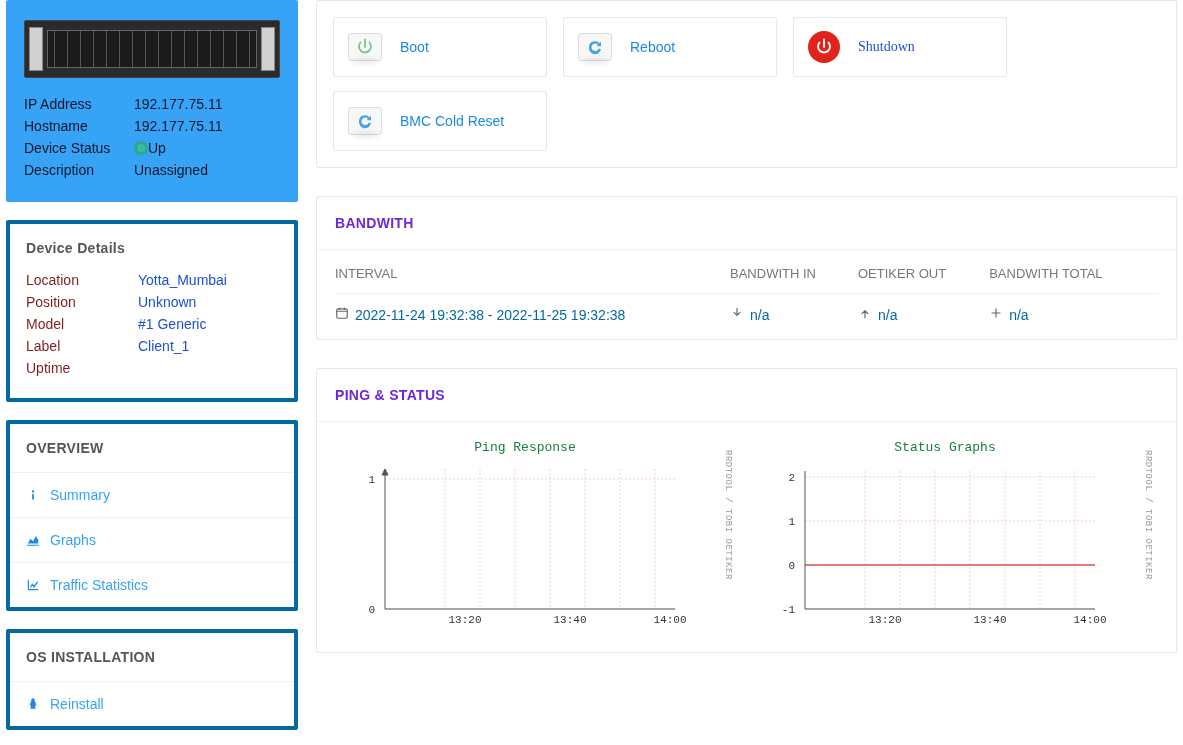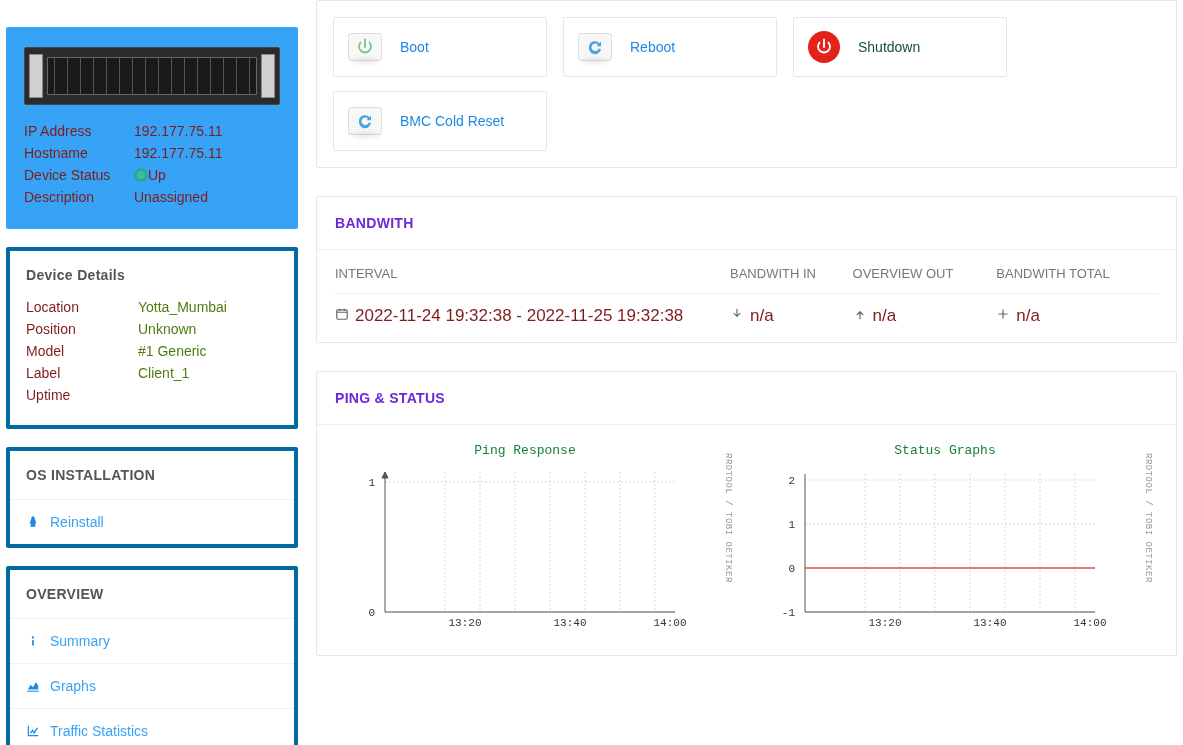--- a/index.html
+++ b/index.html
@@ -14,24 +14,23 @@
     display: flex;
     gap: 18px;
     padding: 0 6px;
   }
   .sidebar { width: 292px; flex: 0 0 292px; }
   .main { flex: 1 1 auto; min-width: 0; }
 
   
   .info-card {
     background: #36a3f7;
-    color: #7f1d1d;
+    color: #0f172a;
     padding: 20px 18px 18px;
     border-radius: 2px;
-    margin-top: 27px;
   }
   .server-img {
     width: 256px; height: 58px;
     background: #2b2b2b;
     border: 1px solid #444;
     border-radius: 2px;
     position: relative;
     margin: 0 auto 18px;
   }
   .server-img::before {
@@ -62,21 +61,21 @@
   
   .card {
     background:#fff; border:4px solid #0369a1; border-radius:2px;
     margin-top: 18px;
   }
   .card .card-title { padding:16px 16px; font-weight:700; color:#555; letter-spacing:.3px; }
   .card .body { padding:0 16px 16px; }
   .details .body { padding-top: 0; }
   .detail-row { display:flex; font-size:14px; color:#888; margin-bottom:6px; }
   .detail-row .k { width:112px; color:#7f1d1d; }
-  .detail-row .v { color:#4d7c0f; }
+  .detail-row .v { color:#1d4ed8; }
 
   .nav-list { list-style:none; }
   .nav-list li { padding:14px 16px; border-top:1px solid #f0f0f0; }
   .nav-list li a {
     color:#36a3f7; text-decoration:none; display:flex; align-items:center; gap:10px;
   }
   .nav-list li a .icon { width:14px; display:inline-flex; }
 
   
   .actions .row { display:flex; gap:16px; flex-wrap:wrap; }
@@ -98,40 +97,40 @@
     content:""; position:absolute; bottom:-4px; left:2px; right:2px; height:6px;
     background: rgba(0,0,0,.08); border-radius:50%;
     filter: blur(2px);
   }
   .abox .alabel { color:#1e88e5; font-size:14px; }
   .abox.shutdown .aicon {
     width:32px; height:32px; border-radius:50%;
     background:#e2231a; border:none;
   }
   .abox.shutdown .aicon::after{display:none;}
-  .abox.shutdown .alabel { color:#14532d; }
+  .abox.shutdown .alabel { color:#1d4ed8;font-family:Liberation Serif, serif; }
 
   
   .panel {
     border:1px solid #e7e7e7; border-radius:2px; background:#fff;
     margin-top:28px;
   }
   .panel .ptitle {
     padding:18px 18px; font-weight:700; color:#6d28d9; letter-spacing:.3px;
     border-bottom:1px solid #eee;
   }
   .panel .pbody { padding:0 18px; }
 
   
   .bw-table { width:100%; border-collapse:collapse; }
   .bw-table th {
     text-align:left; font-weight:400; color:#777; font-size:13px;
     padding:16px 0 12px; border-bottom:1px solid #eee;
   }
-  .bw-table td { padding:12px 0 16px; color:#7f1d1d; font-size:17px; }
+  .bw-table td { padding:12px 0 16px; color:#0369a1; font-size:14px; }
   .cellwrap { display:inline-flex; align-items:center; gap:6px; }
 
   
   .charts { display:flex; gap:40px; padding:18px 0 24px; }
   .chartbox { position:relative; width:380px; }
   .charttitle { font-family: "Courier New", monospace; font-size:13px; text-align:center; color:#15803d; margin-bottom:4px; }
   svg.chart { width:360px; height:166px; }
   .axis { stroke:#555; stroke-width:1; }
   .grid { stroke:#f3cfcf; stroke-width:1; stroke-dasharray:2 2; }
   .tick { font-family:"Courier New", monospace; font-size:11px; fill:#333; }
@@ -193,36 +192,20 @@
           </div>
         <div class="detail-row">
             <span class="k">Label</span>
             <span class="v">Client_1</span>
           </div>
         <div class="detail-row">
             <span class="k">Uptime</span>
             <span class="v"></span>
           </div>
       </div>
-    </div>
-
-    <div class="card">
-      <div class="card-title">OS INSTALLATION</div>
-      <ul class="nav-list">
-        <li>
-          <a href="#">
-            <span class="icon">
-              <svg class="ico" viewBox="0 0 24 24">
-                  <path d="M12 2c2 0 3 2 3 4 0 2 2 4 2 7 0 2-1 3-2 4 1 1 2 2 2 3H7c0-1 1-2 2-3-1-1-2-2-2-4 0-3 2-5 2-7 0-2 1-4 3-4z" fill="#1e88e5"></path>
-                </svg>
-            </span>
-            <span>Reinstall</span>
-          </a>
-        </li>
-      </ul>
     </div>
 
     <div class="card">
       <div class="card-title">OVERVIEW</div>
       <ul class="nav-list">
         <li>
           <a href="#">
             <span class="icon">
               <svg class="ico" viewBox="0 0 24 24">
                   <circle cx="12" cy="6" r="2" fill="#1e88e5"></circle>
@@ -247,20 +230,36 @@
             <span class="icon">
               <svg class="ico" viewBox="0 0 24 24">
                   <path d="M3 3v18h18v-2H5V3zM7 15l4-6 3 4 5-7 2 1-7 10-3-4-3 4z" fill="#1e88e5"></path>
                 </svg>
             </span>
             <span>Traffic Statistics</span>
           </a>
         </li>
       </ul>
     </div>
+
+    <div class="card">
+      <div class="card-title">OS INSTALLATION</div>
+      <ul class="nav-list">
+        <li>
+          <a href="#">
+            <span class="icon">
+              <svg class="ico" viewBox="0 0 24 24">
+                  <path d="M12 2c2 0 3 2 3 4 0 2 2 4 2 7 0 2-1 3-2 4 1 1 2 2 2 3H7c0-1 1-2 2-3-1-1-2-2-2-4 0-3 2-5 2-7 0-2 1-4 3-4z" fill="#1e88e5"></path>
+                </svg>
+            </span>
+            <span>Reinstall</span>
+          </a>
+        </li>
+      </ul>
+    </div>
   </aside>
 
   <main class="main">
     <section class="actions panel" style="margin-top:0; padding:16px;">
       <div class="row">
         <div class="abox">
           <span class="aicon">
             <svg width="18" height="18" viewBox="0 0 24 24">
                 <path d="M12 2v10M6 6a8 8 0 1 0 12 0" stroke="#7cc68d" stroke-width="2.5" fill="none" stroke-linecap="round"></path>
               </svg>
@@ -297,21 +296,21 @@
     </section>
 
     <section class="panel">
       <div class="ptitle">BANDWITH</div>
       <div class="pbody">
         <table class="bw-table">
           <thead>
               <tr>
             <th style="width:48%">INTERVAL</th>
             <th>BANDWITH IN</th>
-            <th>OVERVIEW OUT</th>
+            <th>OETIKER OUT</th>
             <th>BANDWITH TOTAL</th>
           </tr>
             </thead>
           <tbody>
               <tr>
             <td><span class="cellwrap">
               <span>
                 <svg class="ico" viewBox="0 0 24 24">
                         <rect x="3" y="5" width="18" height="16" rx="2" fill="none" stroke="#666" stroke-width="2"></rect>
                         <path d="M3 9h18M8 3v4M16 3v4" stroke="#666" stroke-width="2"></path>

